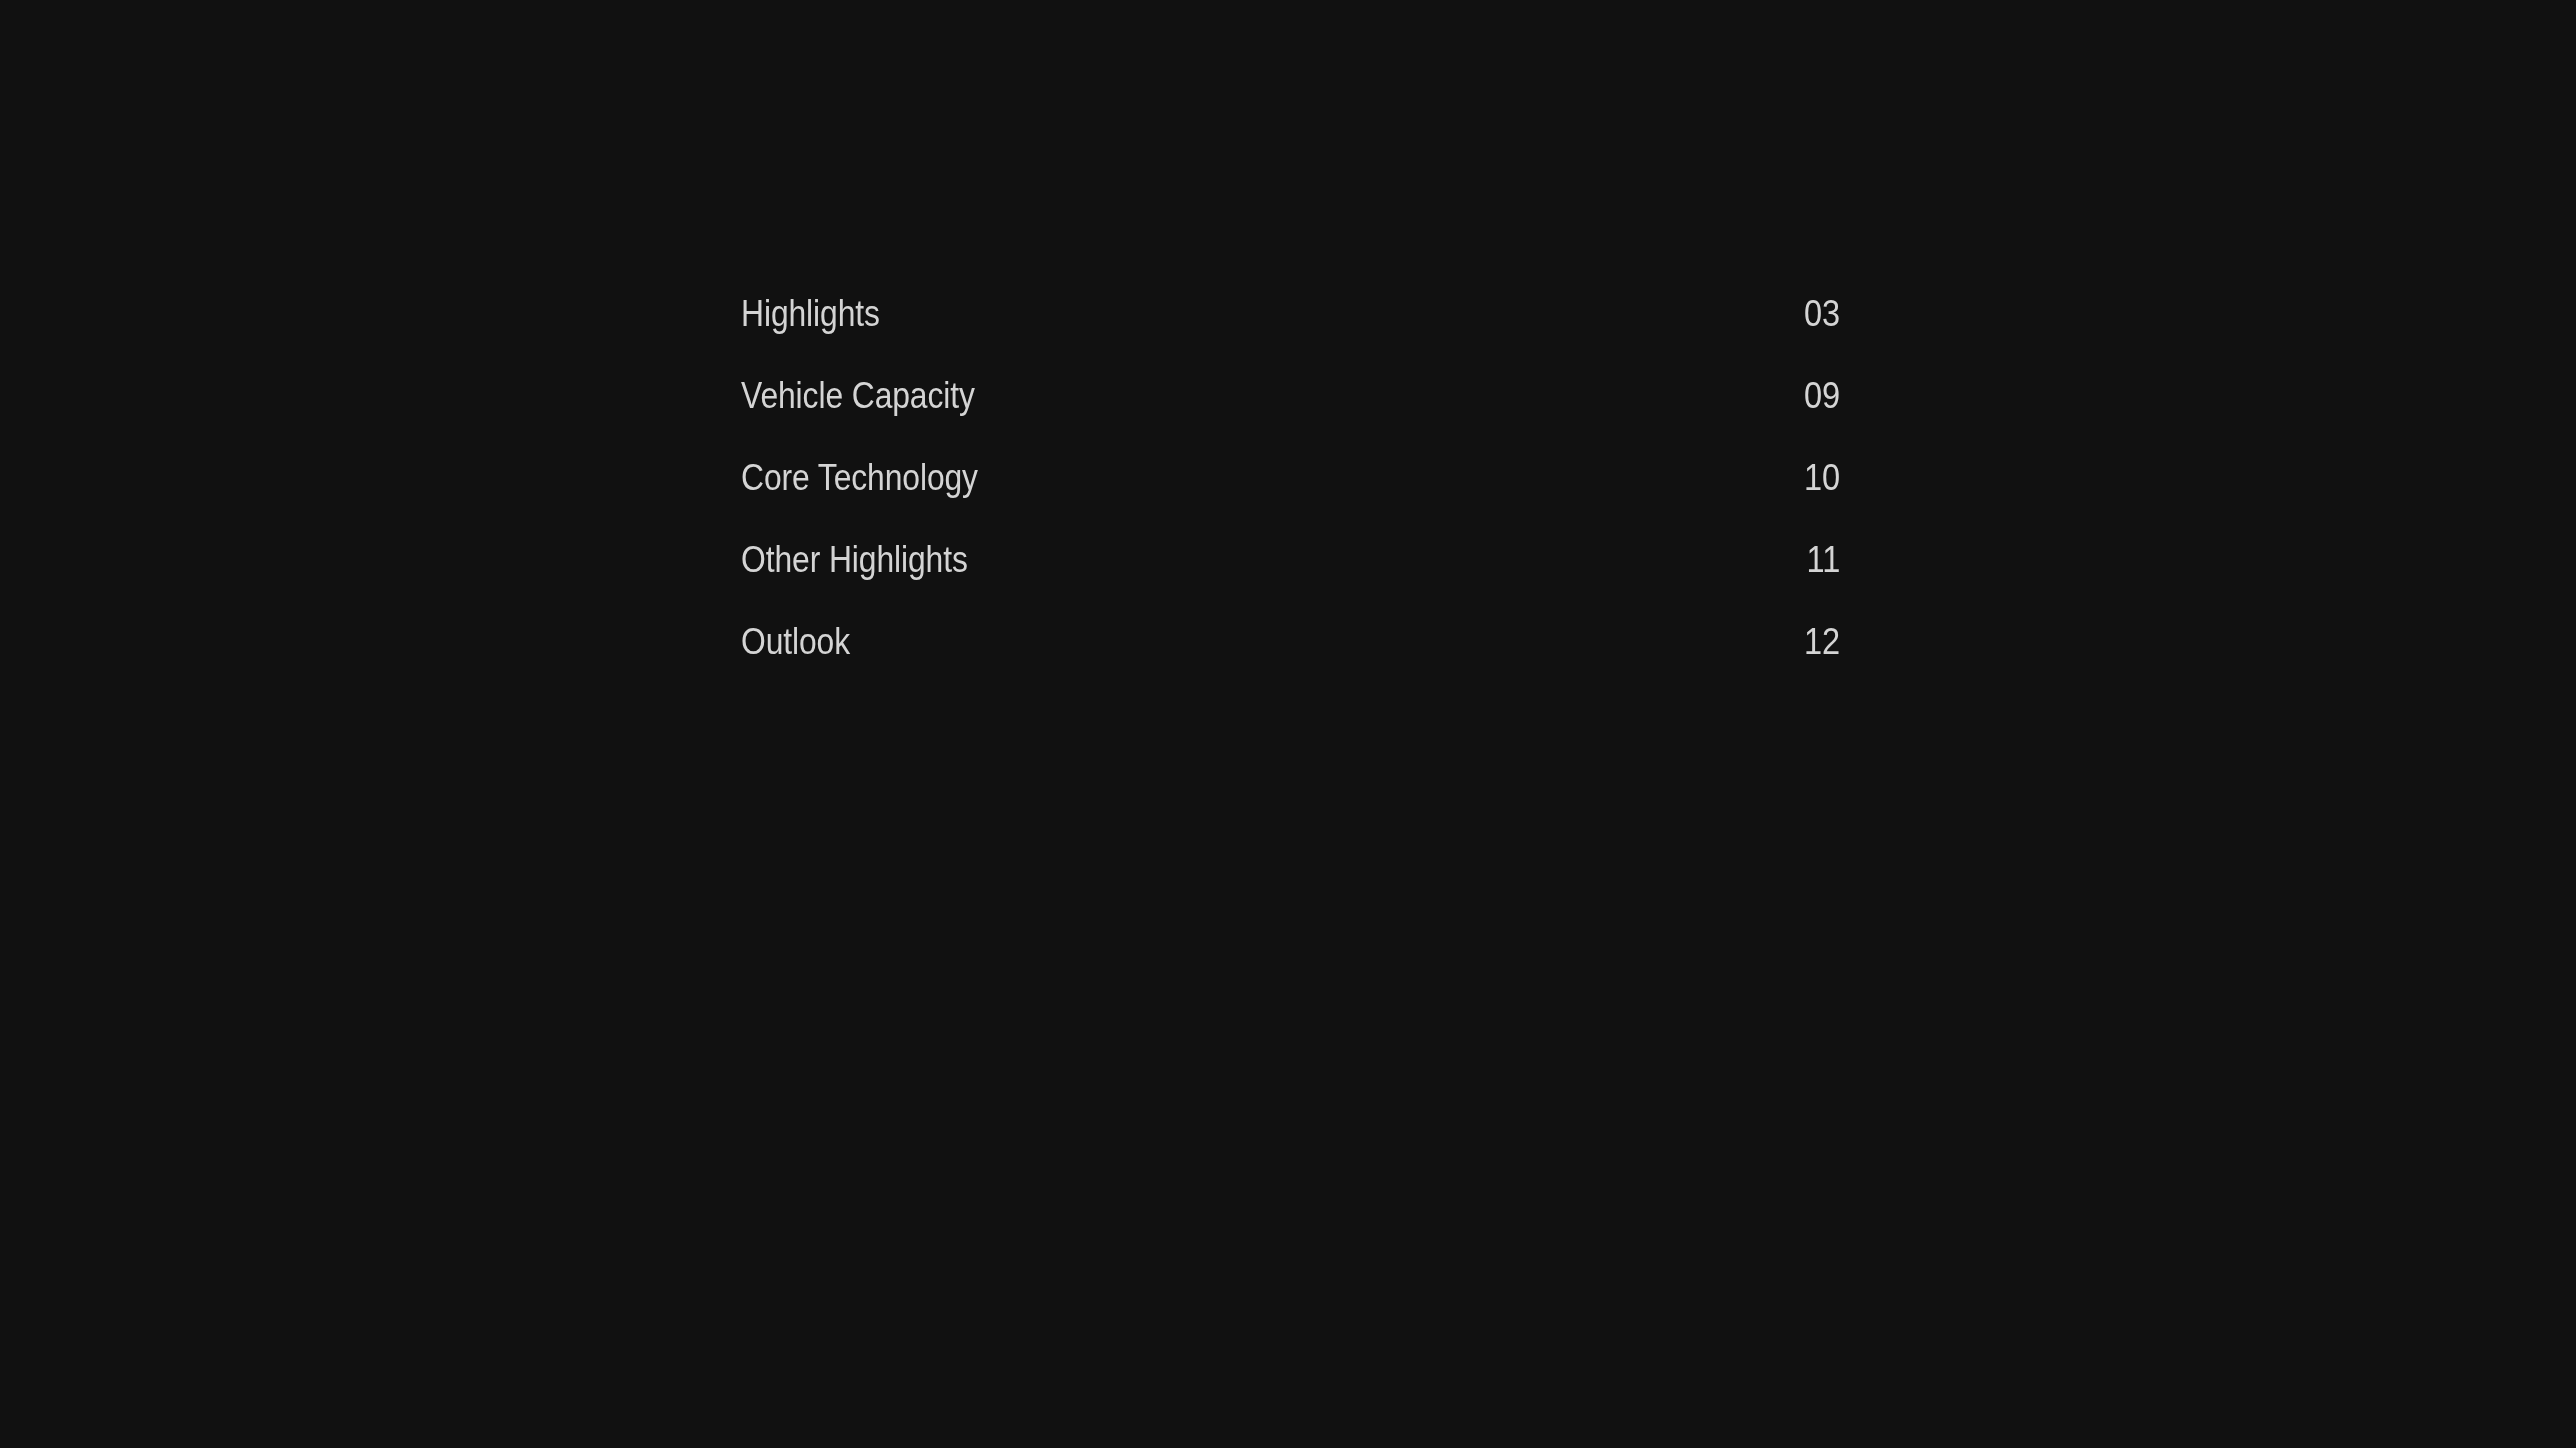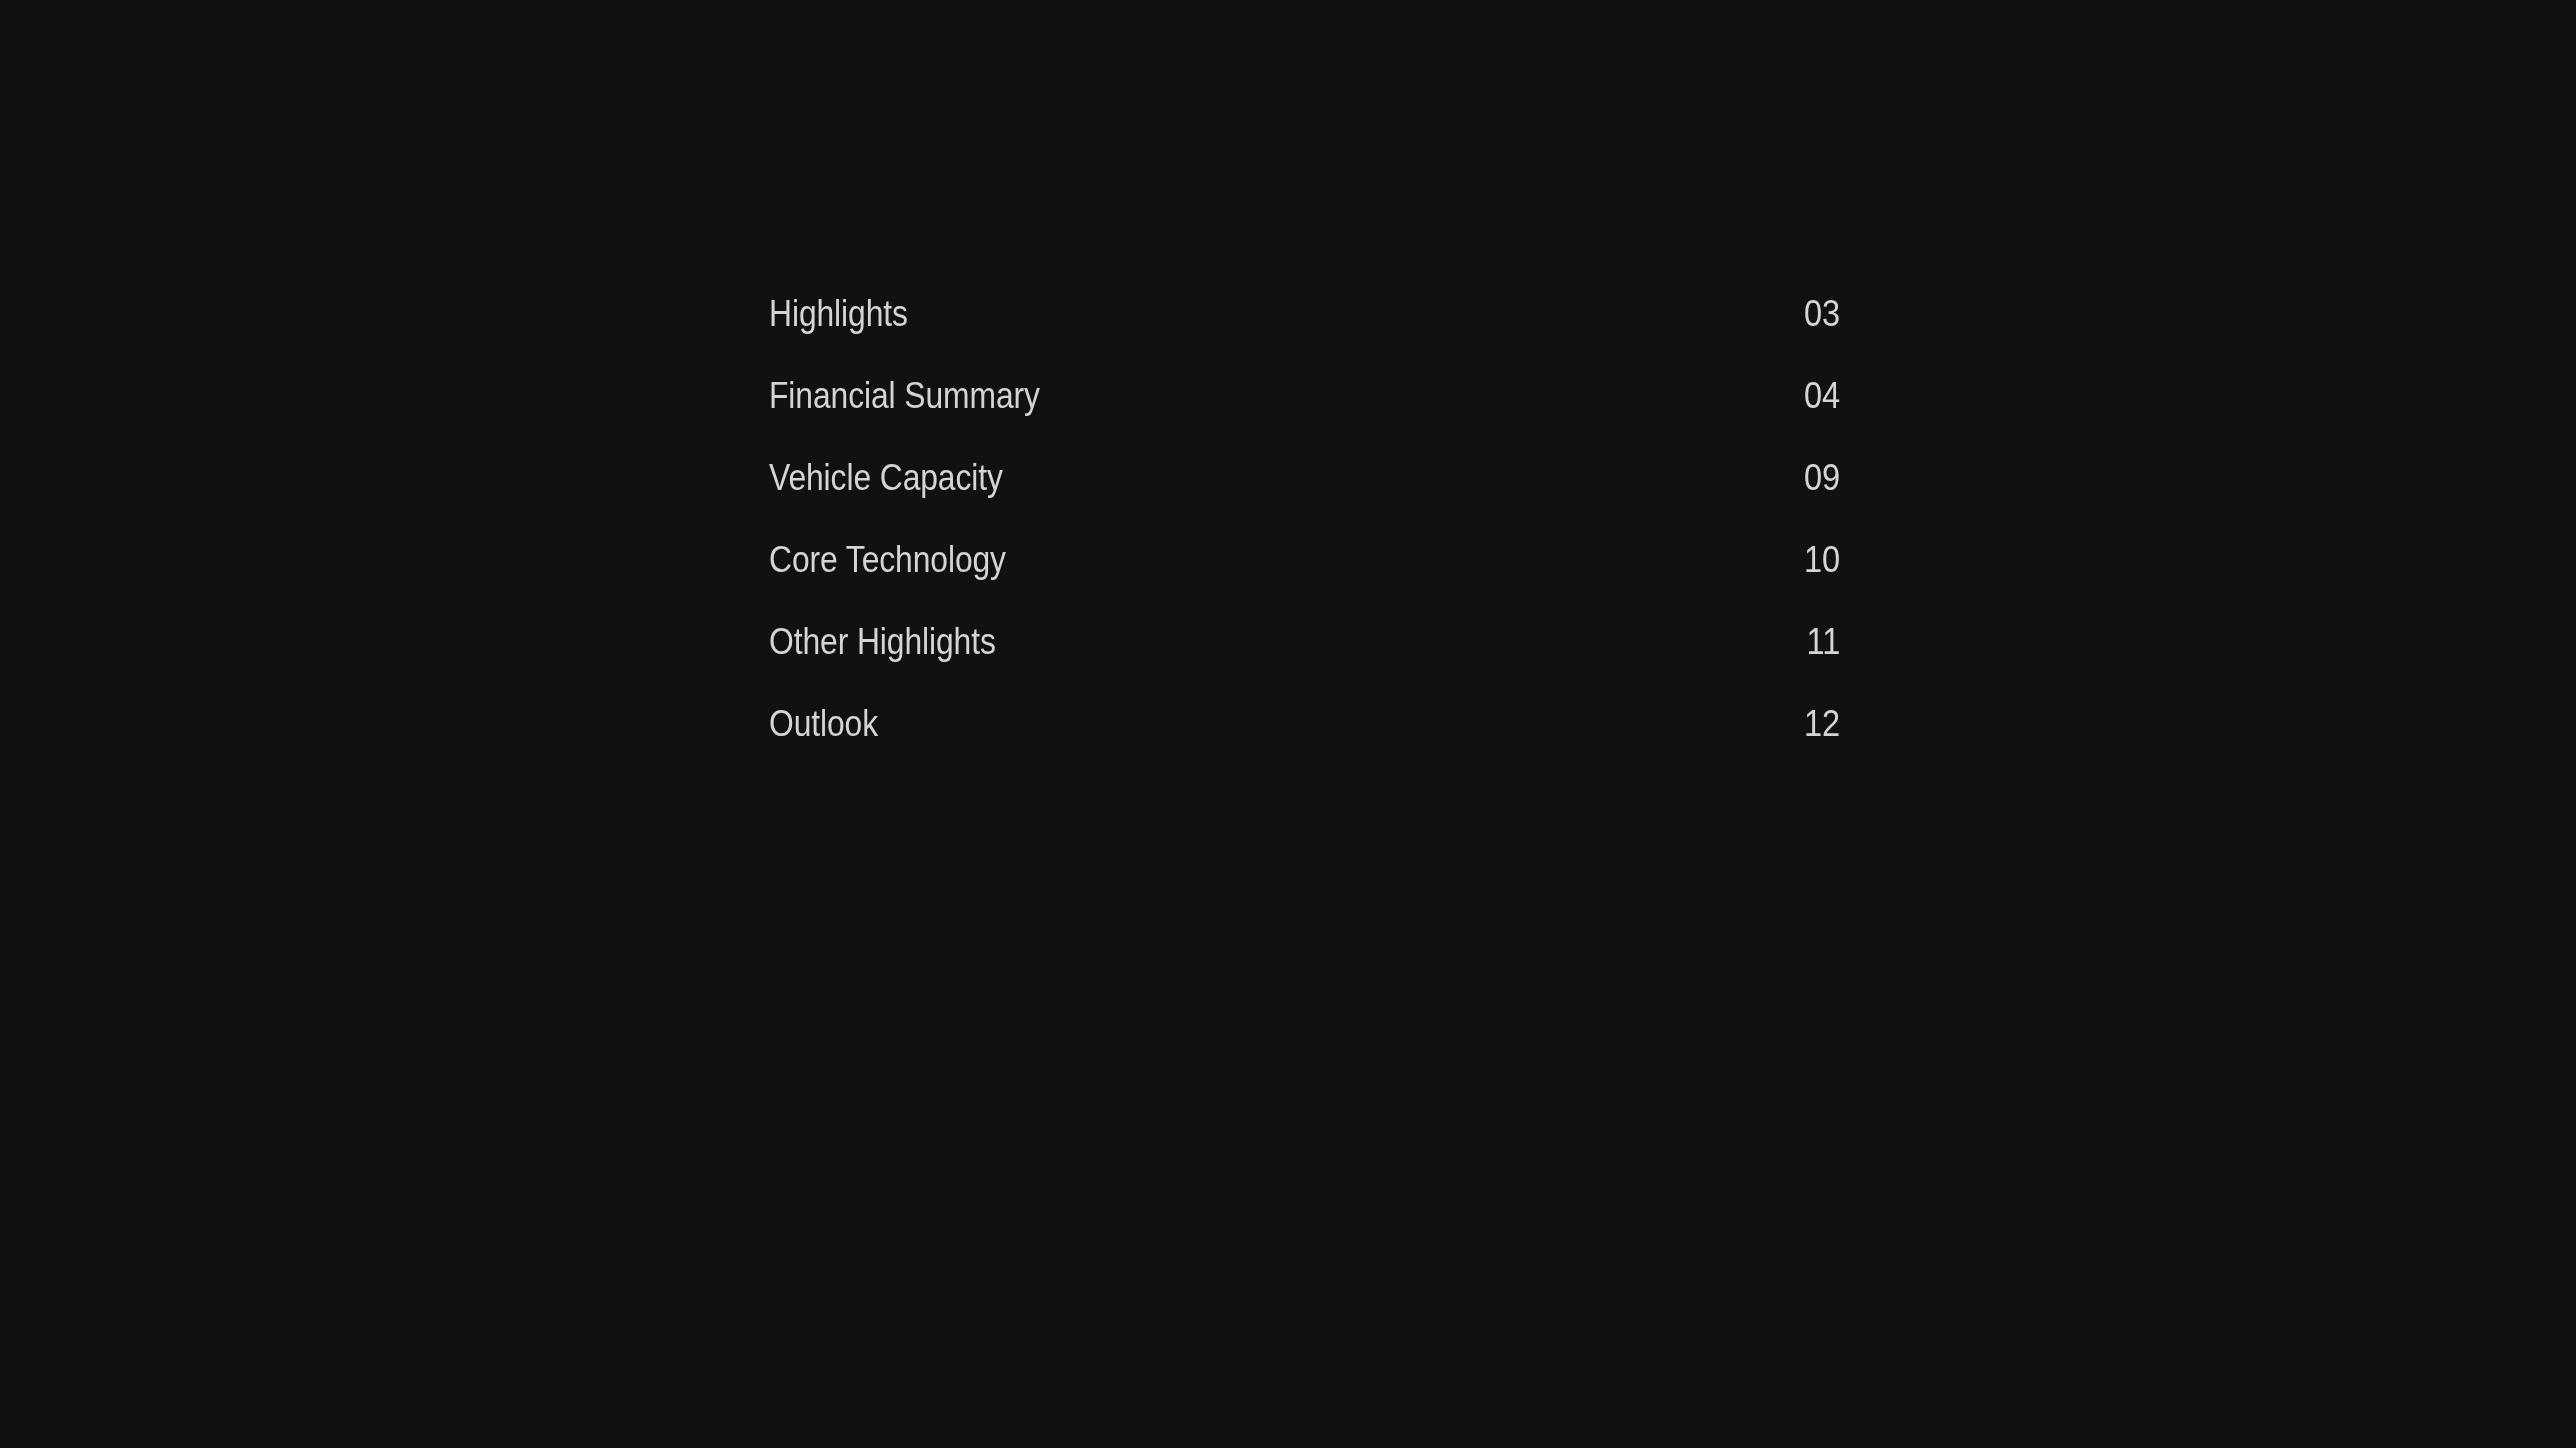--- a/index.html
+++ b/index.html
@@ -27,21 +27,20 @@
     width: 1099px;   
   }
 
   .toc-row {
     display: flex;
     align-items: baseline;
     justify-content: space-between;
     height: 82px;
     line-height: 82px;
     white-space: nowrap;
-    margin-left: 28px;
   }
 
   .toc-title,
   .toc-page {
     display: block;
     font-size: 37px;
     font-weight: 400;
     letter-spacing: -0.1px;
     color: #d4d4d4;
     line-height: 82px;
@@ -65,24 +64,20 @@
 <body>
 
 <div id="slide">
   <div id="toc">
 
   <div class="toc-row">
         <span class="toc-title">Highlights</span>
         <span class="toc-page">03</span>
       </div>
       <div class="toc-row">
-        <span class="toc-title">Financial Summary</span>
-        <span class="toc-page">04</span>
-      </div>
-      <div class="toc-row">
         <span class="toc-title">Vehicle Capacity</span>
         <span class="toc-page">09</span>
       </div>
       <div class="toc-row">
         <span class="toc-title">Core Technology</span>
         <span class="toc-page">10</span>
       </div>
       <div class="toc-row">
         <span class="toc-title">Other Highlights</span>
         <span class="toc-page">11</span>

